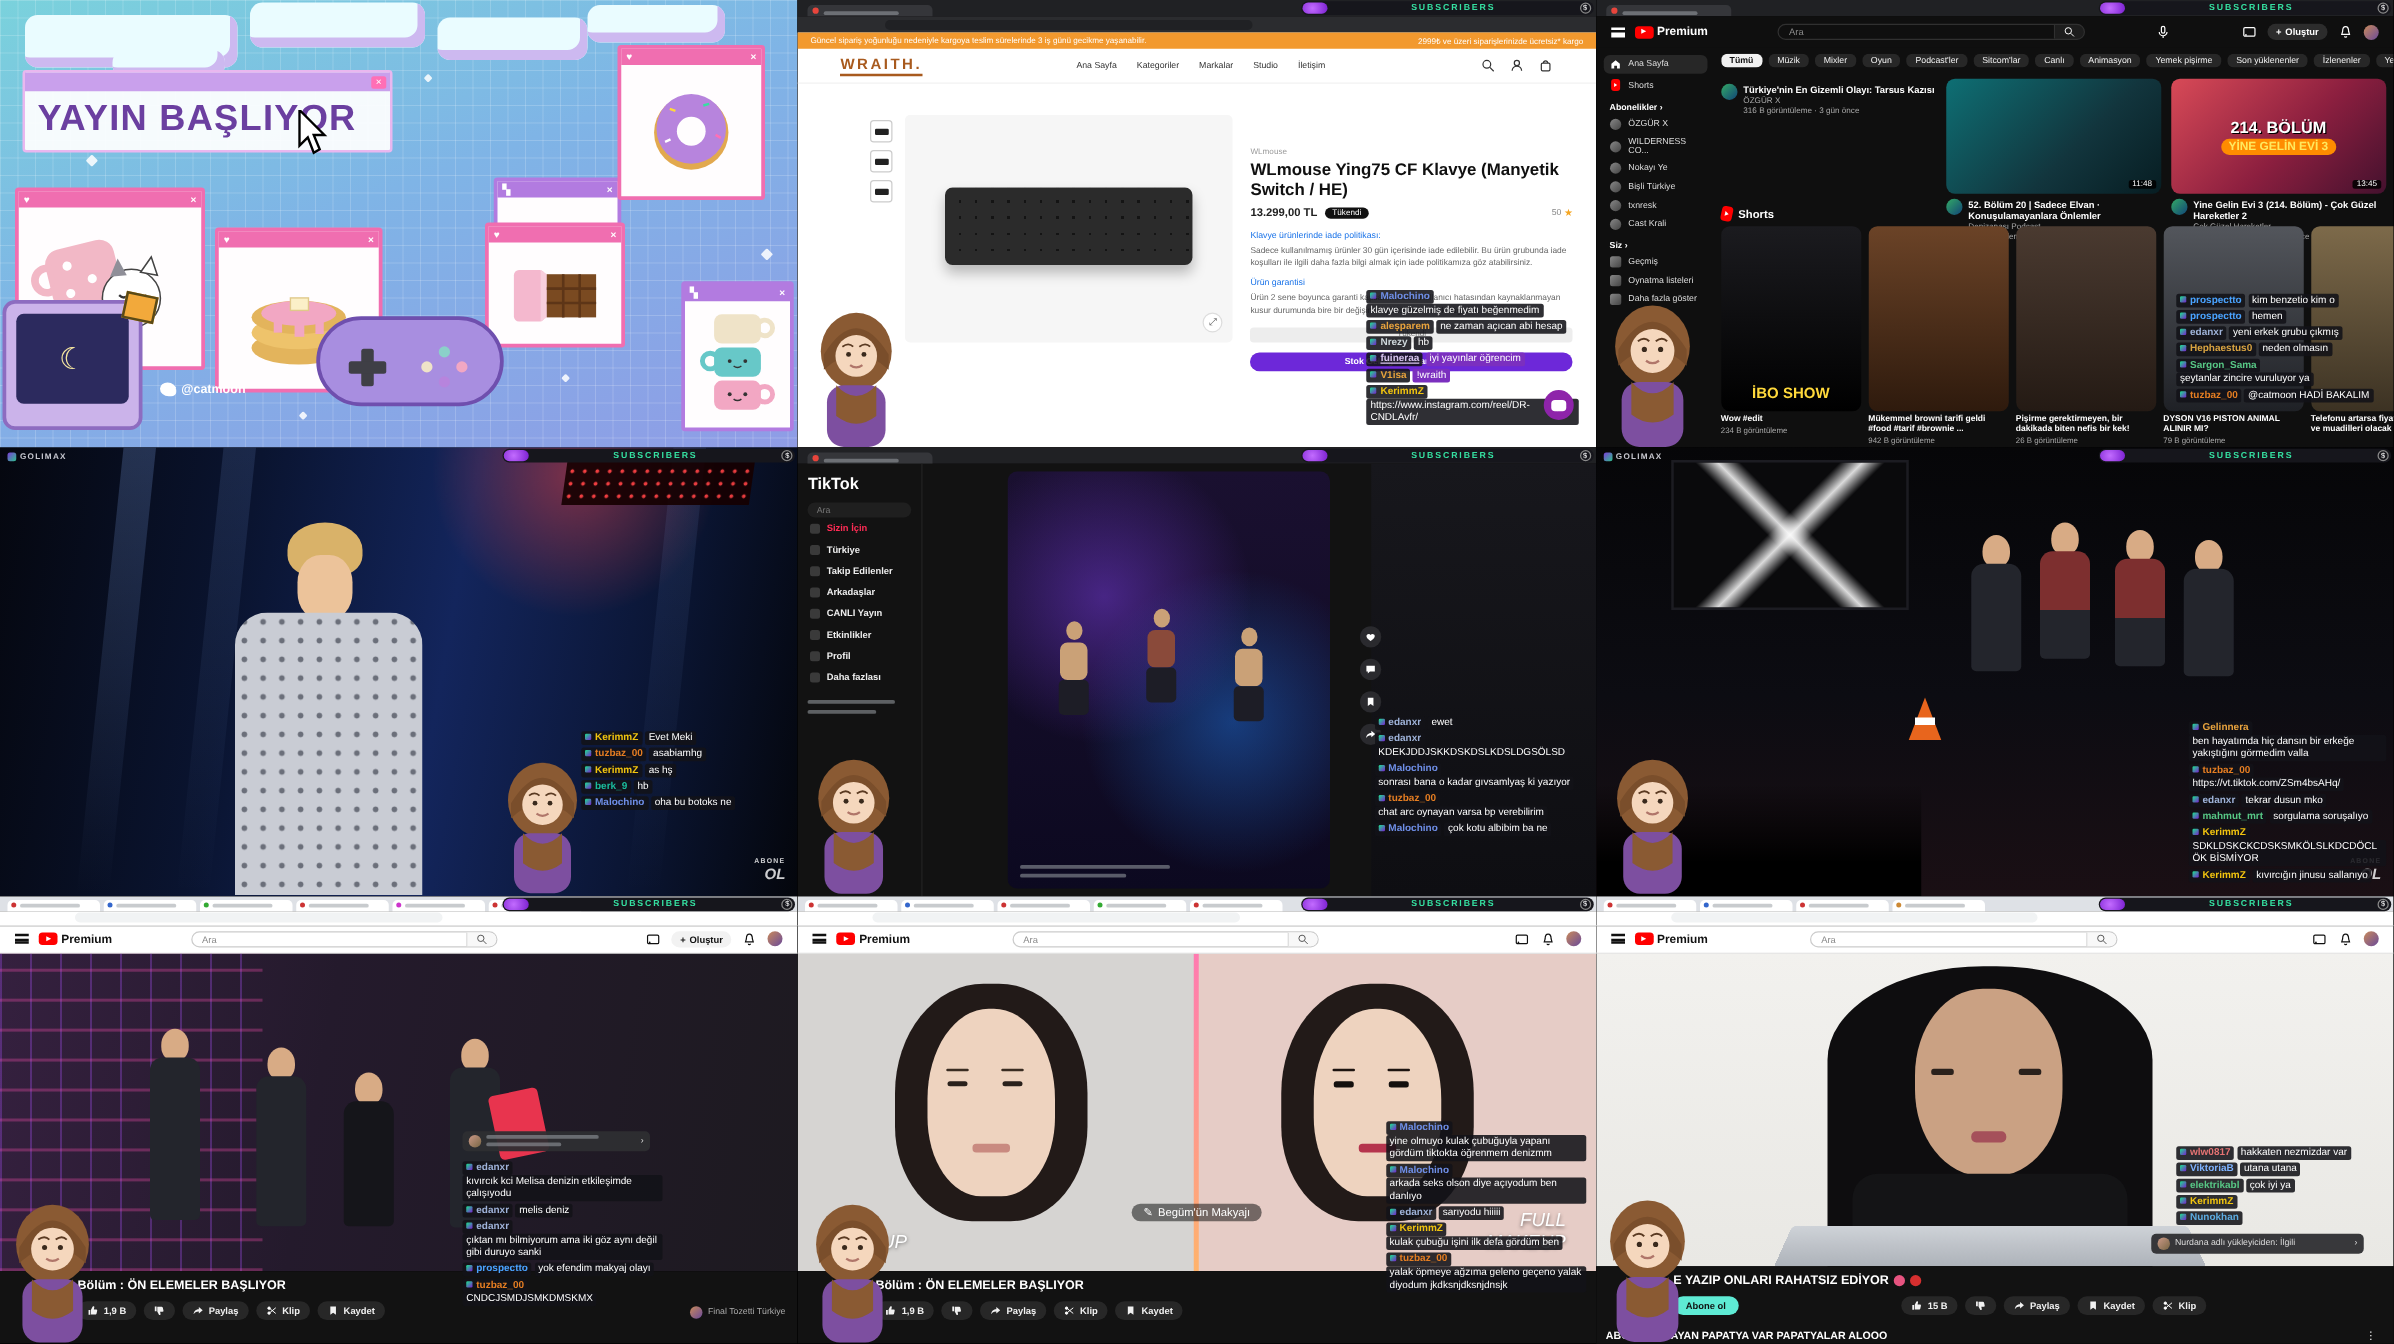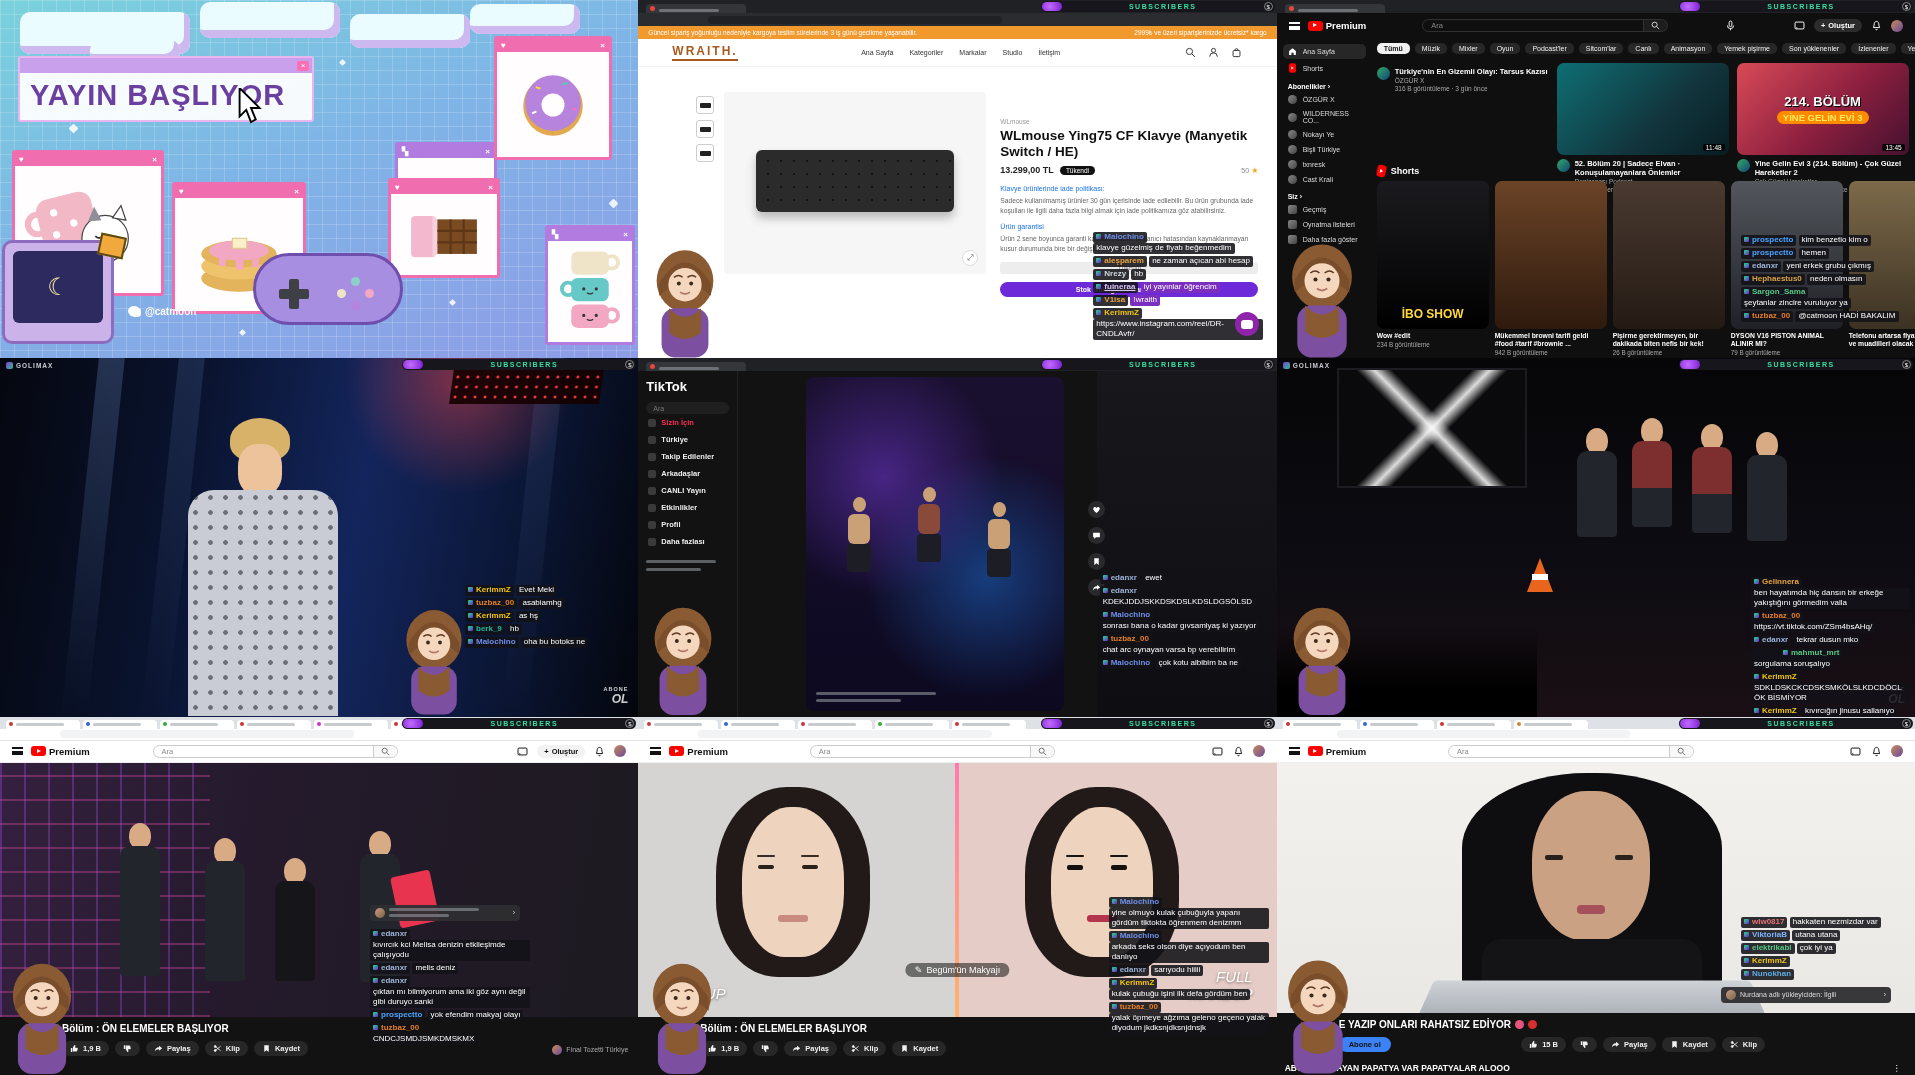--- a/index.html
+++ b/index.html
@@ -188,21 +188,21 @@
   .tt-right{position:absolute;right:0;top:0;bottom:0;width:180px;background:linear-gradient(#17171c,#0e0e12);}
 
   
   .player-strip{position:absolute;left:0;right:0;bottom:0;height:58px;background:#121212;color:#fff;}
   .vtitle-row{position:absolute;left:62px;top:6px;font-size:10px;font-weight:700;display:flex;align-items:center;gap:4px;white-space:nowrap;}
   .emo{width:9px;height:9px;border-radius:50%;display:inline-block;}
   .controls{position:absolute;left:62px;top:24px;display:flex;gap:6px;align-items:center;}
   .controls.right{left:auto;right:150px;}
   .cpill{display:flex;align-items:center;gap:4px;background:#272727;border-radius:10px;padding:3px 8px;font-size:7.5px;font-weight:600;color:#f1f1f1;}
   .cpill svg{width:9px;height:9px;fill:#fff;}
-  .subbtn{position:absolute;left:62px;top:24px;background:#3b82f6;color:#0f0f0f;font-size:7.5px;font-weight:700;border-radius:10px;padding:3px 10px;}
+  .subbtn{position:absolute;left:62px;top:24px;background:#5eead4;color:#0f0f0f;font-size:7.5px;font-weight:700;border-radius:10px;padding:3px 10px;}
   .next-title{position:absolute;left:8px;bottom:2px;right:14px;font-size:8.5px;font-weight:800;color:#fff;display:flex;justify-content:space-between;align-items:center;}
   .makeup-label{position:absolute;color:#fff;font-family:"Liberation Serif",serif;font-style:italic;font-size:15px;line-height:1.05;text-shadow:0 1px 3px rgba(0,0,0,.5);}
   .cap-pill{position:absolute;left:50%;transform:translateX(-50%);background:rgba(20,20,20,.55);color:#fff;font-size:9px;border-radius:9px;padding:2px 9px;display:flex;gap:4px;align-items:center;}
   .face{position:absolute;width:130px;height:190px;}
   .face .hair{position:absolute;left:-12px;right:-12px;top:-6px;height:190px;background:#221a18;border-radius:46% 46% 40% 40%;}
   .face .skin{position:absolute;left:14px;top:14px;width:102px;height:150px;background:#eed3bf;border-radius:48% 48% 42% 42%;}
   .face .eye{position:absolute;width:16px;height:4px;background:#2a211c;border-radius:2px;top:72px;}
   .face .brow{position:absolute;width:18px;height:2.5px;background:#3a2c22;border-radius:2px;top:62px;}
   .face .lip{position:absolute;left:50px;top:122px;width:30px;height:7px;background:#c98a80;border-radius:3px;}
   .face.glam .lip{background:#b5344d;}
@@ -974,21 +974,21 @@
       </div>
           <div class="msg">
         <div class="u"><span class="uname" style="color: rgb(230, 126, 34);">tuzbaz_00</span></div>
         <div class="t">https://vt.tiktok.com/ZSm4bsAHq/</div>
       </div>
           <div class="msg">
         <div class="u"><span class="uname" style="color: rgb(159, 179, 217);">edanxr</span></div>
         <div class="t">tekrar dusun mko</div>
       </div>
           <div class="msg">
-        <div class="u"><span class="uname" style="color: rgb(87, 199, 133); margin-left: 29px;">mahmut_mrt</span></div>
+        <div class="u"><span class="uname" style="color: rgb(87, 199, 133);">mahmut_mrt</span></div>
         <div class="t">sorgulama soruşalıyo</div>
       </div>
           <div class="msg">
         <div class="u"><span class="uname" style="color: rgb(241, 196, 15);">KerimmZ</span></div>
         <div class="t">SDKLDSKCKCDSKSMKÖLSLKDCDÖCLÖK BİSMİYOR</div>
       </div>
           <div class="msg">
         <div class="u"><span class="uname" style="color: rgb(241, 196, 15);">KerimmZ</span></div>
         <div class="t">kıvırcığın jinusu sallanıyo</div>
       </div>

